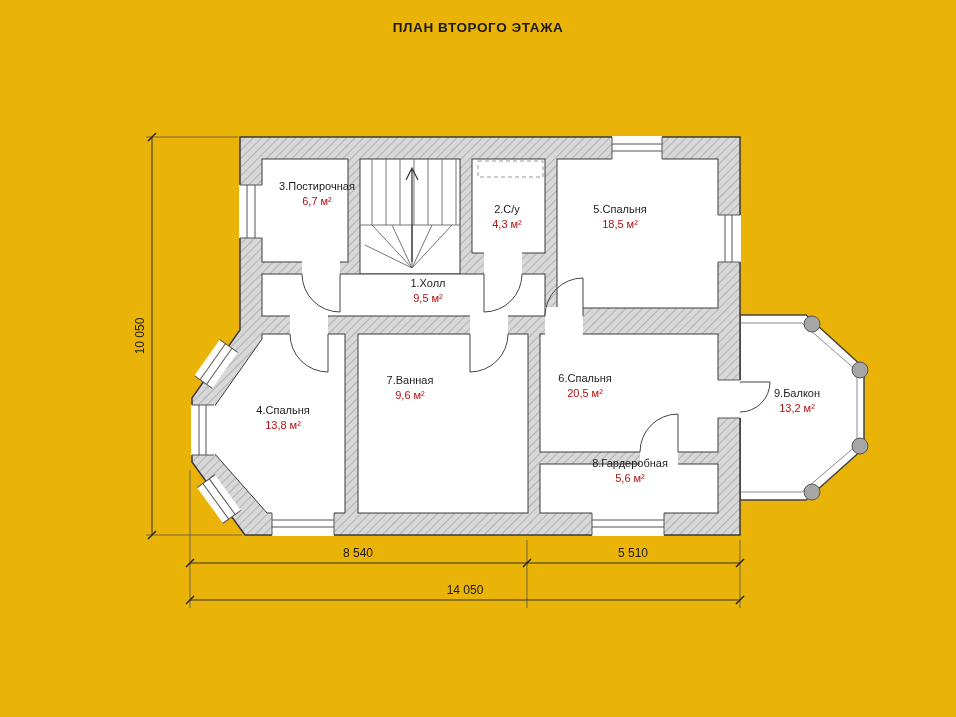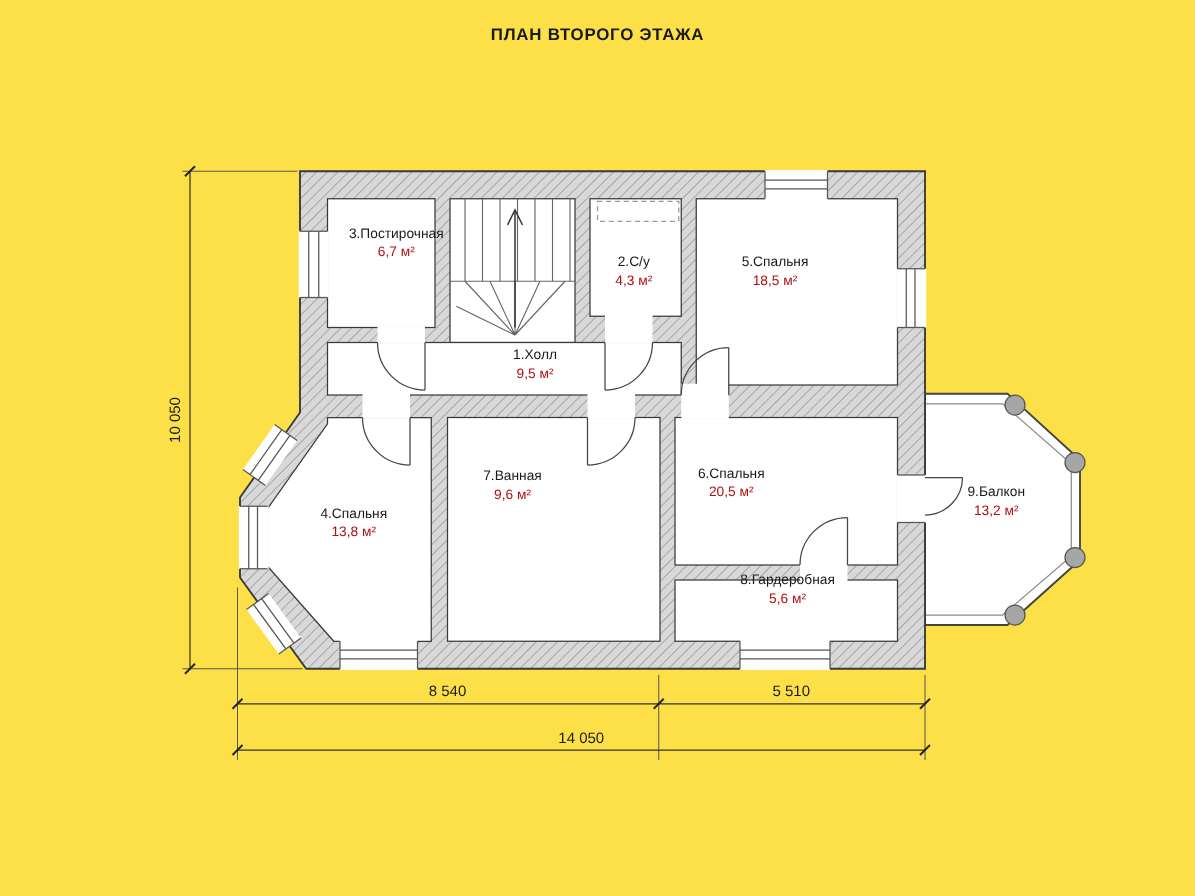--- a/index.html
+++ b/index.html
@@ -4,21 +4,21 @@
 <style>
   :root{
     --wall-hatch-bg:#d8d8d8;
     --wall-hatch-line:#909090;
     --outline:#3a3a3a;
     --room-name:#1a1a1a;
     --room-area:#b01010;
     --column-fill:#a6a6a6;
   }
   html,body{margin:0;padding:0;background:#ffffff;}
-  .page{width:956px;height:717px;background:#fde047;overflow:hidden;position:relative;
+  .page{width:956px;height:717px;background:#eab308;overflow:hidden;position:relative;
         font-family:"Liberation Sans", sans-serif;}
   svg text{font-family:"Liberation Sans", sans-serif;}
   .title-text{font-size:13.5px;font-weight:bold;fill:#1a1a1a;letter-spacing:.6px;}
   .room-name{font-size:11px;fill:var(--room-name);}
   .room-area{font-size:11px;fill:var(--room-area);}
   .dim-text{font-size:12px;fill:#1a1a1a;}
   .hatch-bg{fill:var(--wall-hatch-bg);}
   .hatch-line{stroke:var(--wall-hatch-line);stroke-width:1.1;}
   .wall-outline{fill:url(#hatch);stroke:var(--outline);stroke-width:1.5;}
   .room{fill:#ffffff;stroke:var(--outline);stroke-width:1;}

